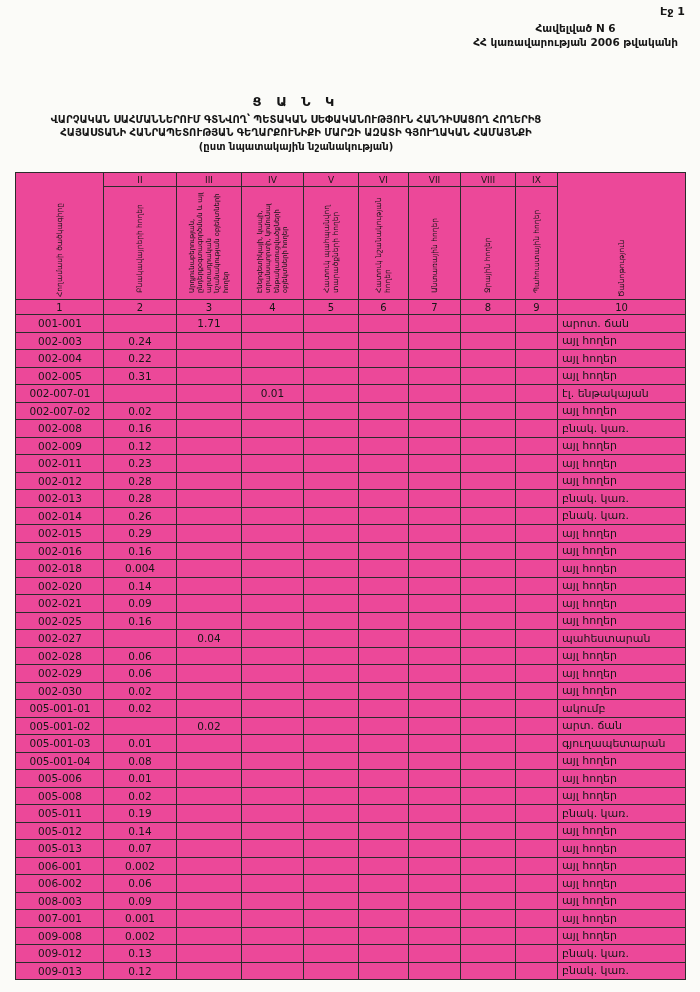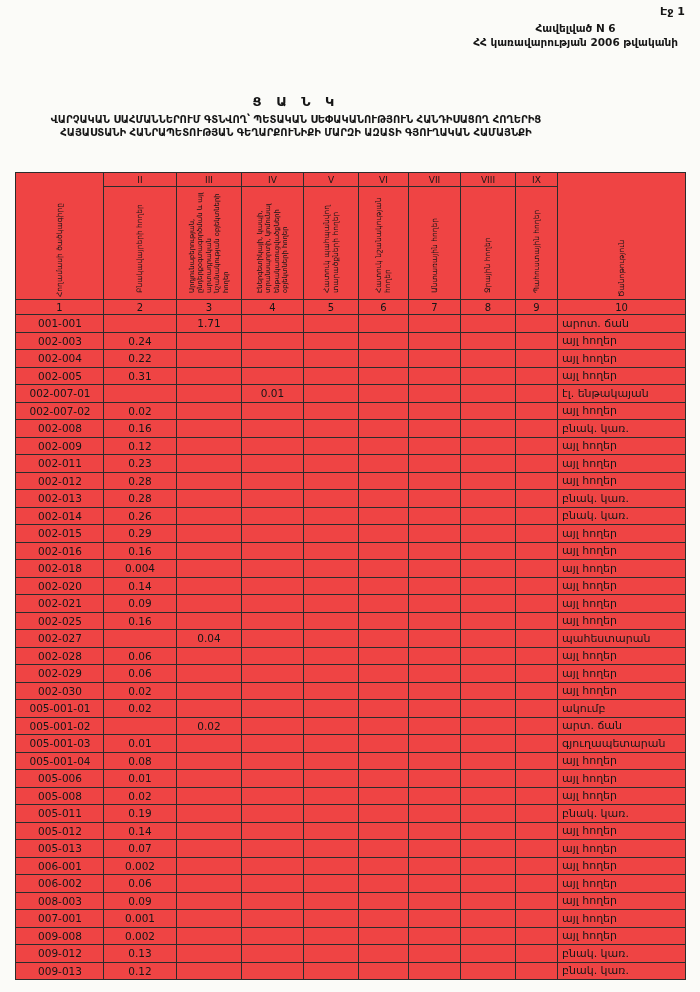--- a/index.html
+++ b/index.html
@@ -25,21 +25,21 @@
     text-align:center; font-weight:bold;margin-top:28px;
   }
   .title-main{font-size:13px; letter-spacing:5px; margin-bottom:4px;}
   .title-line{font-size:10px; line-height:1.32;}
   .title-sub{font-size:10px; margin-top:2px;}
   table{
     position:absolute; top:172px; left:15px;
     border-collapse:collapse;
     table-layout:fixed;
     width:670px;
-    background:#ef4444;
+    background:#ec4899;
   }
   th,td{
     border:1px solid #2c2c2c;
     padding:0 3px;
     overflow:hidden;
   }
   thead th{font-weight:normal;}
   .roman-row th{height:13px; font-size:9px; text-align:center; padding:0;}
   .vert-row th{height:108px; vertical-align:bottom; text-align:center; padding:2px 1px;}
   .vcell{vertical-align:bottom; text-align:center; padding:2px 1px;}
@@ -68,20 +68,21 @@
 
 <div class="appendix">
   <div>Հավելված N 6</div>
   <div>ՀՀ կառավարության 2006 թվականի</div>
 </div>
 
 <div class="titleblock">
   <div class="title-main">Ց Ա Ն Կ</div>
   <div class="title-line">ՎԱՐՉԱԿԱՆ ՍԱՀՄԱՆՆԵՐՈՒՄ ԳՏՆՎՈՂ՝ ՊԵՏԱԿԱՆ ՍԵՓԱԿԱՆՈՒԹՅՈՒՆ ՀԱՆԴԻՍԱՑՈՂ ՀՈՂԵՐԻՑ</div>
   <div class="title-line">ՀԱՅԱՍՏԱՆԻ ՀԱՆՐԱՊԵՏՈՒԹՅԱՆ ԳԵՂԱՐՔՈՒՆԻՔԻ ՄԱՐԶԻ ԱԶԱՏԻ ԳՅՈՒՂԱԿԱՆ ՀԱՄԱՅՆՔԻ</div>
+  <div class="title-sub">(ըստ նպատակային նշանակության)</div>
 </div>
 
 <table>
   <colgroup>
     <col style="width:88px">
       <col style="width:73px">
       <col style="width:65px">
     <col style="width:62px">
       <col style="width:55px">
       <col style="width:50px">

